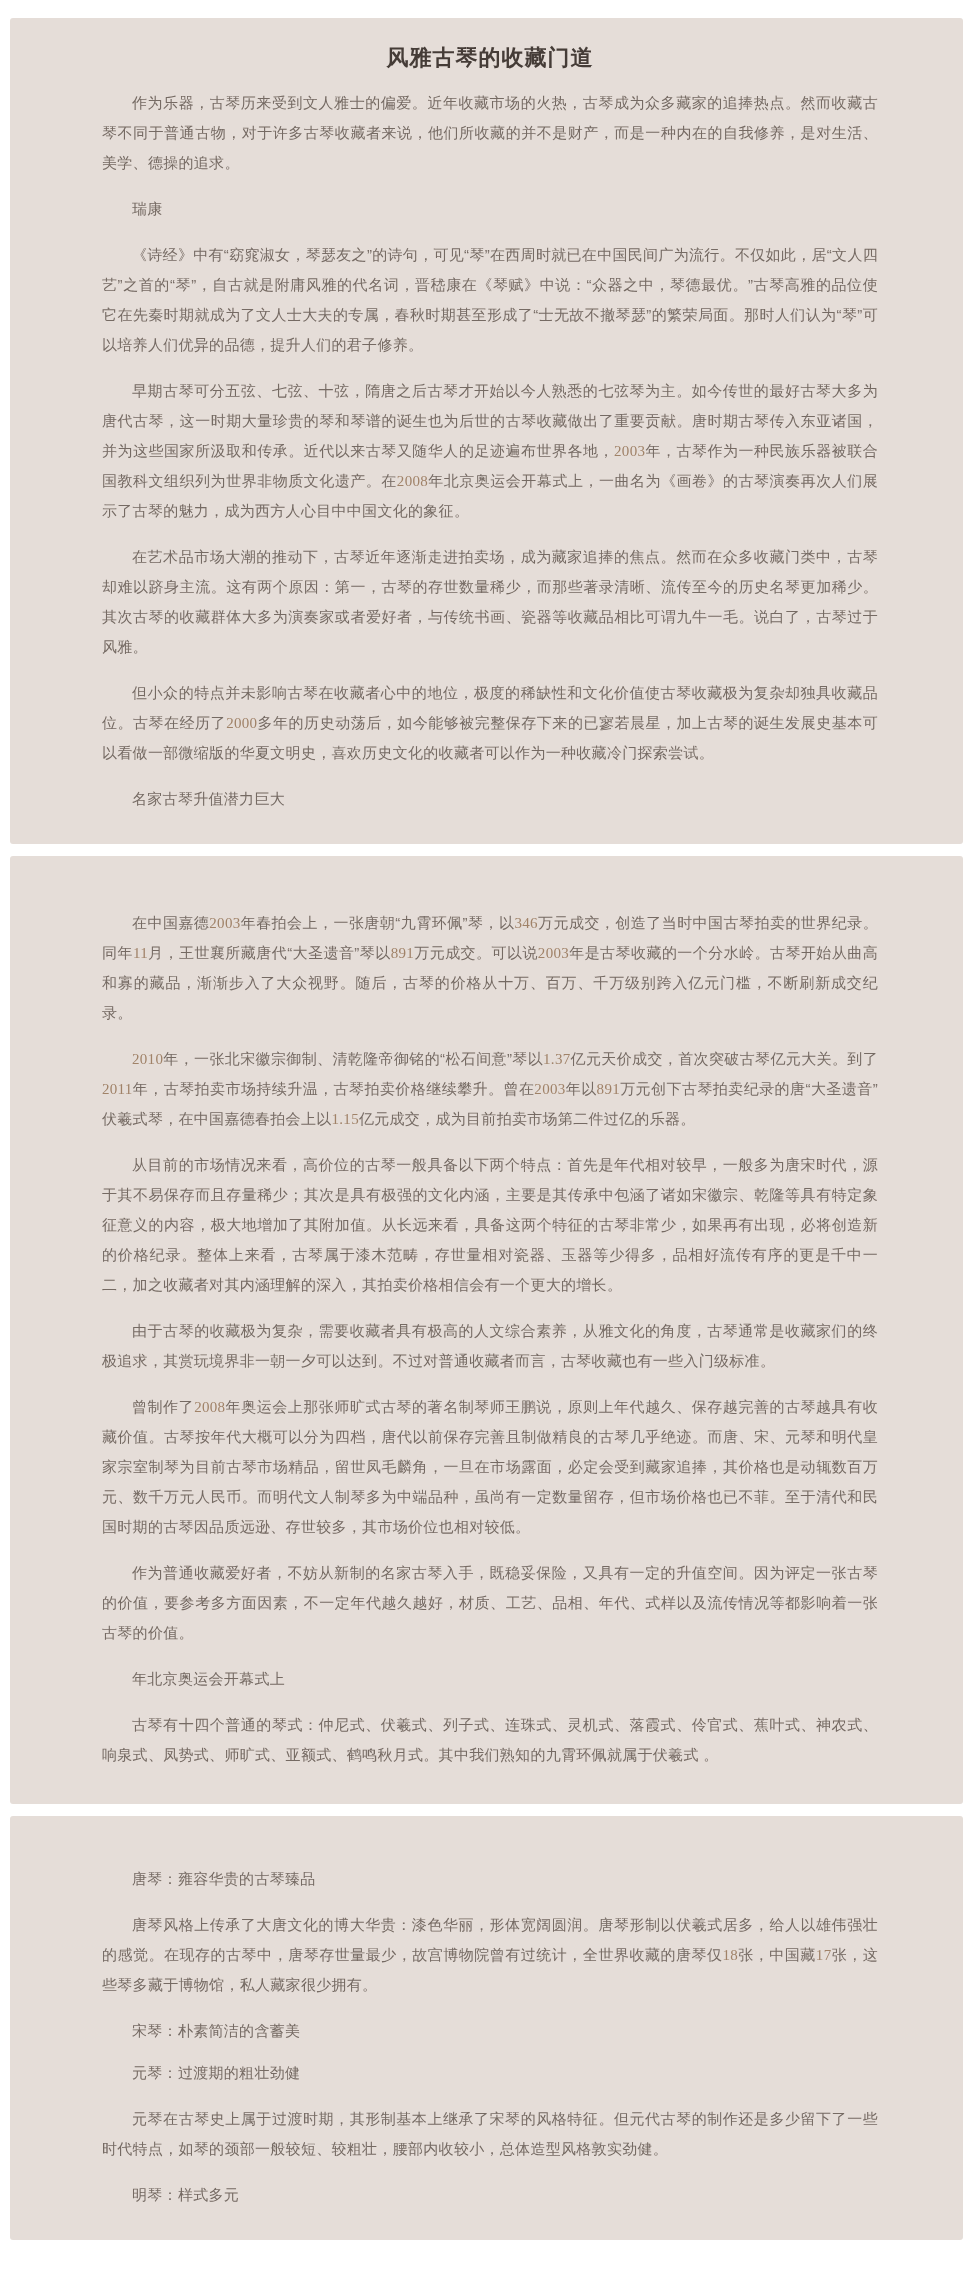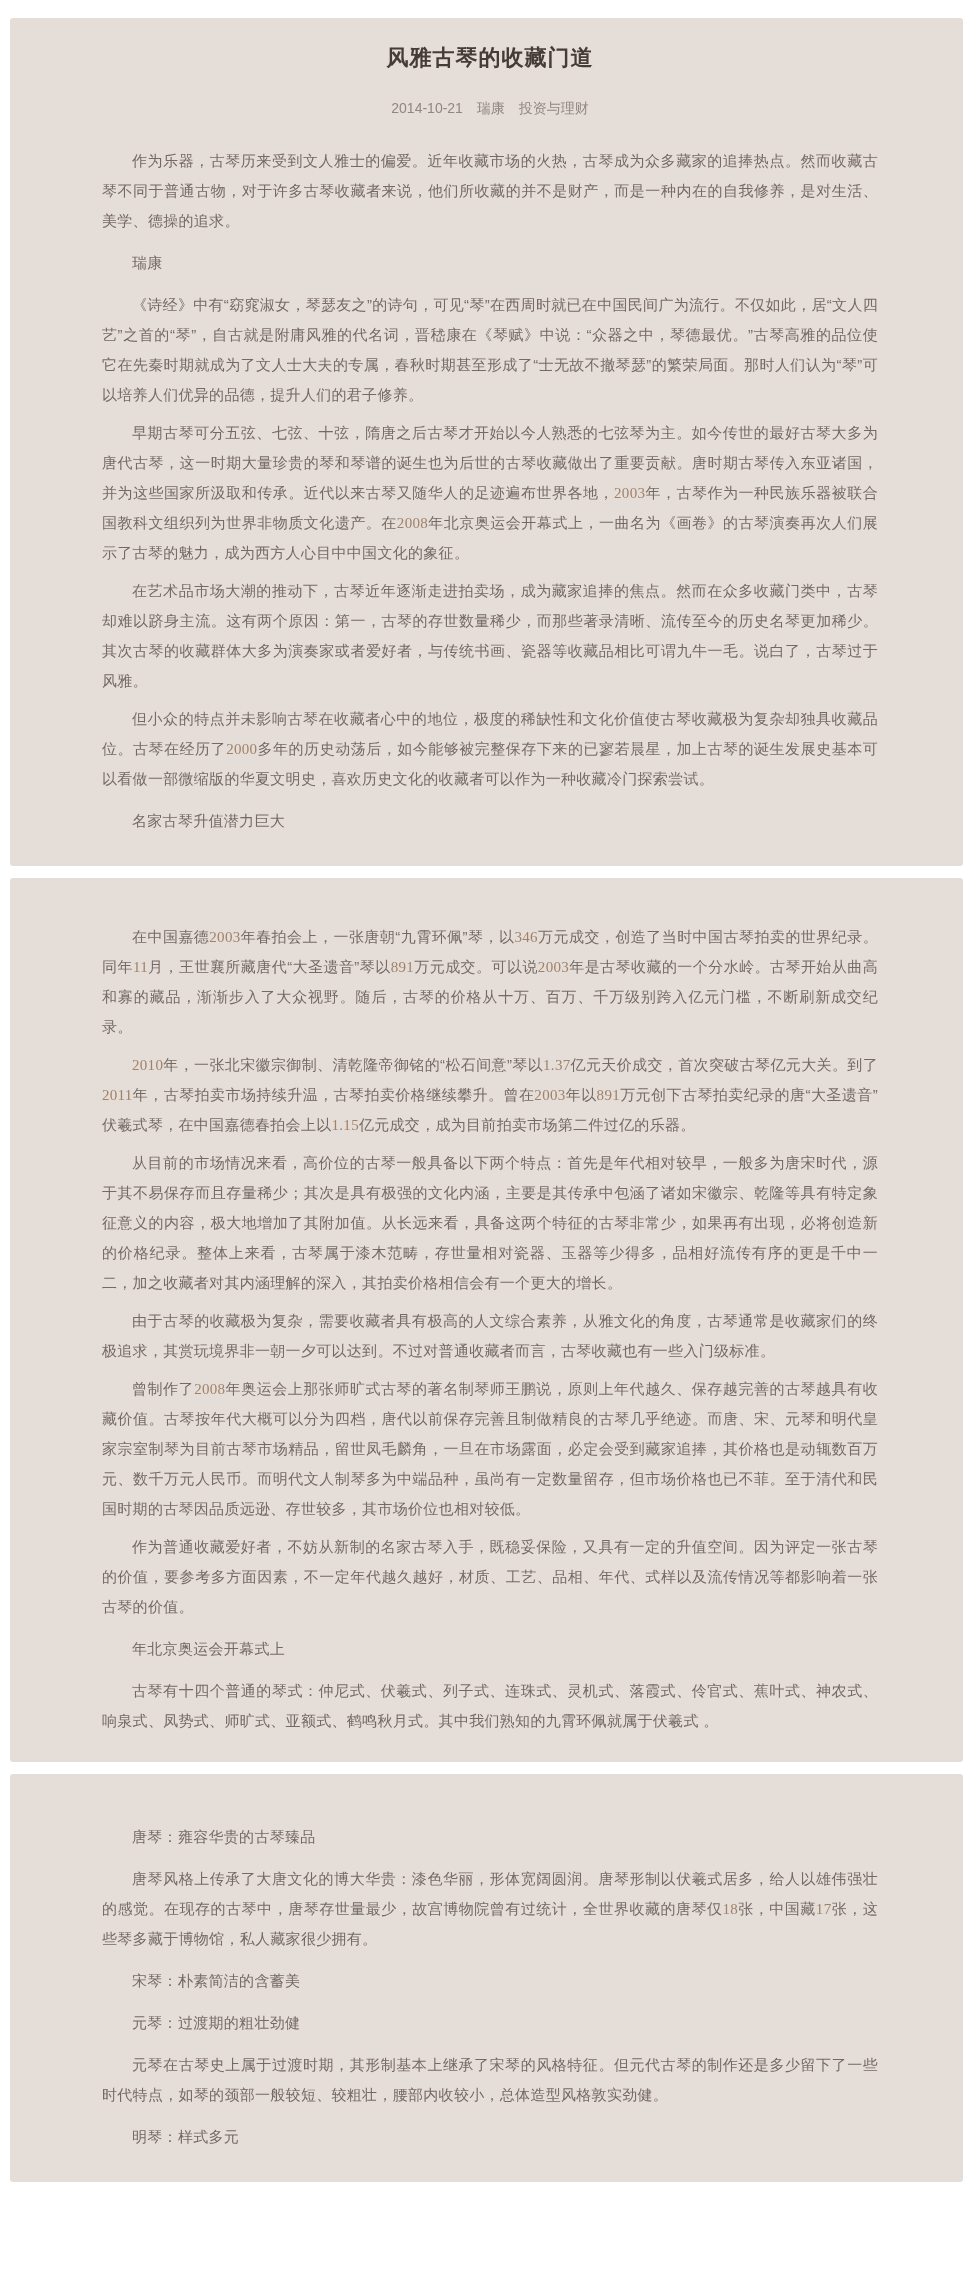--- a/index.html
+++ b/index.html
@@ -25,54 +25,49 @@
     border-radius:3px;
     padding:14px 85px 18px 92px;
   }
   .card.follow{padding-top:36px;}
   h1{
     font-size:22px;
     line-height:28px;
     color:var(--title);
     text-align:center;
     font-weight:bold;
-    margin:12px 0 28px 0;
+    margin:12px 0 2px 0;
     letter-spacing:1px;
   }
   .meta{
     text-align:center;
     font-size:14px;
     color:var(--meta);
     margin:0 0 28px 0;
   }
   .meta span{margin:0 5px;}
   .paras p{
     font-size:15px;
     line-height:30px;
     color:var(--text);
     text-indent:2em;
     text-align:justify;
-    margin:8px 0;
+    margin:16px 0;
     letter-spacing:0.3px;
   }
   .paras p.heading{margin:12px 0;}
   .num{color:var(--accent_number);font-family:Liberation Serif, serif;}
 </style>
 </head>
 <body>
 
 <main>
 
   <section class="card">
     <h1>风雅古琴的收藏门道</h1>
-    <div class="meta">
-      <span>2014-10-21</span>
-      <span>瑞康</span>
-      <span>投资与理财</span>
-    </div>
     <div class="paras">
         <p class="body">作为乐器，古琴历来受到文人雅士的偏爱。近年收藏市场的火热，古琴成为众多藏家的追捧热点。然而收藏古琴不同于普通古物，对于许多古琴收藏者来说，他们所收藏的并不是财产，而是一种内在的自我修养，是对生活、美学、德操的追求。</p>
         <p class="heading">瑞康</p>
         <p class="body">《诗经》中有“窈窕淑女，琴瑟友之”的诗句，可见“琴”在西周时就已在中国民间广为流行。不仅如此，居“文人四艺”之首的“琴”，自古就是附庸风雅的代名词，晋嵇康在《琴赋》中说：“众器之中，琴德最优。”古琴高雅的品位使它在先秦时期就成为了文人士大夫的专属，春秋时期甚至形成了“士无故不撤琴瑟”的繁荣局面。那时人们认为“琴”可以培养人们优异的品德，提升人们的君子修养。</p>
         <p class="body">早期古琴可分五弦、七弦、十弦，隋唐之后古琴才开始以今人熟悉的七弦琴为主。如今传世的最好古琴大多为唐代古琴，这一时期大量珍贵的琴和琴谱的诞生也为后世的古琴收藏做出了重要贡献。唐时期古琴传入东亚诸国，并为这些国家所汲取和传承。近代以来古琴又随华人的足迹遍布世界各地，<span class="num">2003</span>年，古琴作为一种民族乐器被联合国教科文组织列为世界非物质文化遗产。在<span class="num">2008</span>年北京奥运会开幕式上，一曲名为《画卷》的古琴演奏再次人们展示了古琴的魅力，成为西方人心目中中国文化的象征。</p>
         <p class="body">在艺术品市场大潮的推动下，古琴近年逐渐走进拍卖场，成为藏家追捧的焦点。然而在众多收藏门类中，古琴却难以跻身主流。这有两个原因：第一，古琴的存世数量稀少，而那些著录清晰、流传至今的历史名琴更加稀少。其次古琴的收藏群体大多为演奏家或者爱好者，与传统书画、瓷器等收藏品相比可谓九牛一毛。说白了，古琴过于风雅。</p>
         <p class="body">但小众的特点并未影响古琴在收藏者心中的地位，极度的稀缺性和文化价值使古琴收藏极为复杂却独具收藏品位。古琴在经历了<span class="num">2000</span>多年的历史动荡后，如今能够被完整保存下来的已寥若晨星，加上古琴的诞生发展史基本可以看做一部微缩版的华夏文明史，喜欢历史文化的收藏者可以作为一种收藏冷门探索尝试。</p>
         <p class="heading">名家古琴升值潜力巨大</p>
       </div>
   </section>

